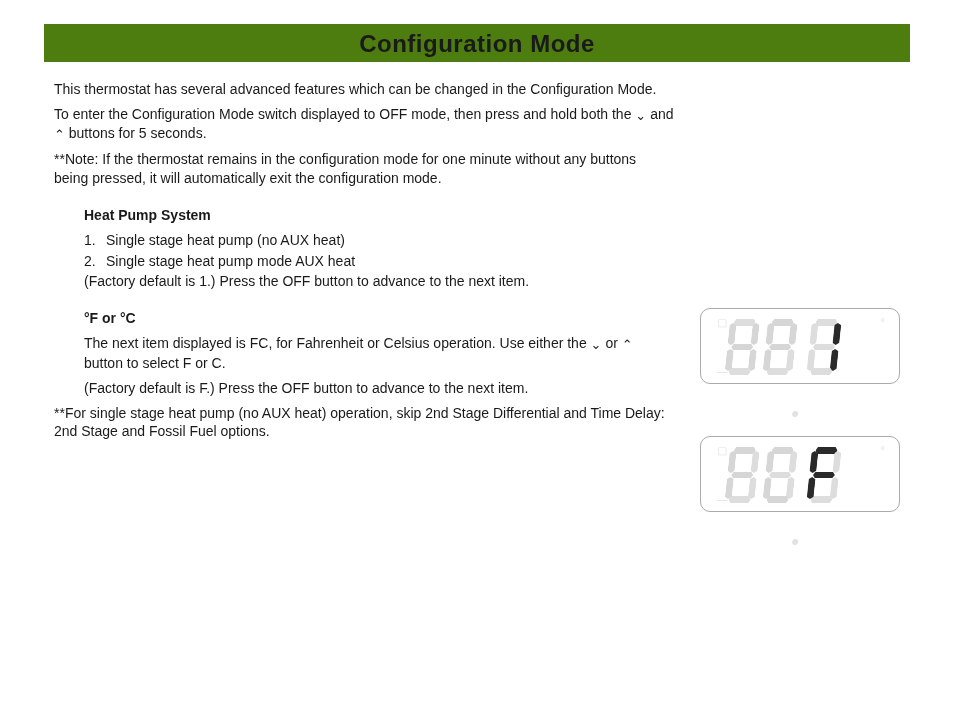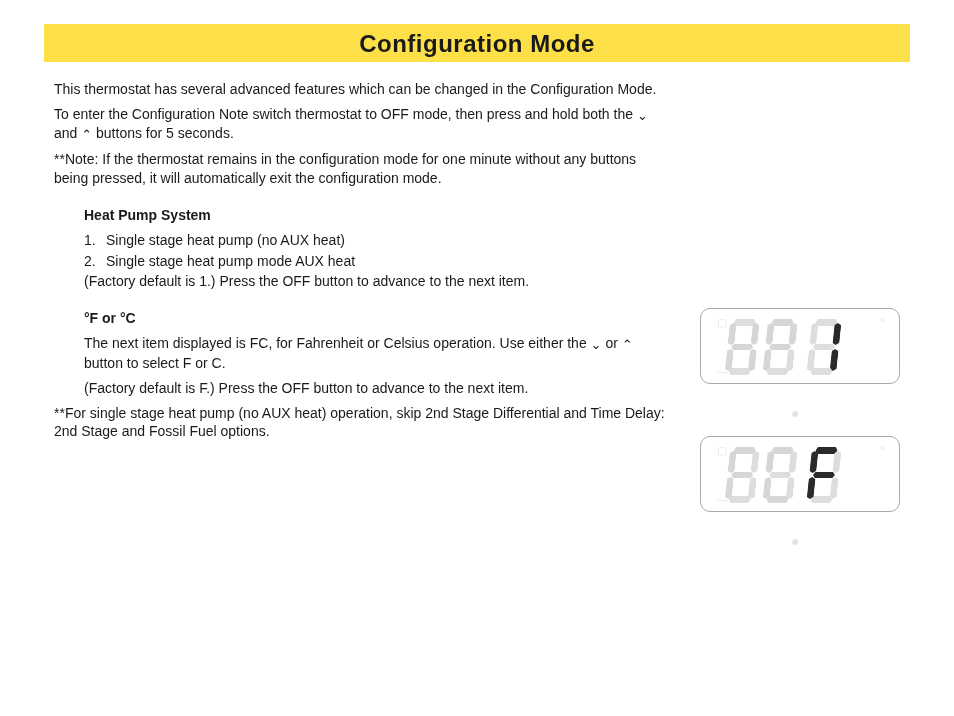--- a/index.html
+++ b/index.html
@@ -14,21 +14,21 @@
     line-height: 1.35;
   }
   .page {
     position: relative;
     padding: 24px 44px 0 44px;
     box-sizing: border-box;
     width: 100%;
     height: 100%;
   }
   .title-bar {
-    background: #fde047;
+    background: #4d7c0f;
     text-align: center;
     padding: 4px 0 2px 0;
     margin-bottom: 20px;
   }
   .title-bar h1 {
     margin: 0;
     font-size: 24px;
     font-weight: 700;
     letter-spacing: 0.5px;
   }
@@ -153,21 +153,21 @@
 
 <div class="page">
   <div class="title-bar">
     <h1>Configuration Mode</h1>
   </div>
 
   <div class="copy">
     <p>This thermostat has several advanced features which can be changed in the Configuration Mode.</p>
 
     <p>
-      <span>To enter the Configuration Note switch thermostat to OFF mode, then press and hold both the </span>
+      <span>To enter the Configuration Mode switch displayed to OFF mode, then press and hold both the </span>
       <span class="arrow-down">⌄</span>
       <span> and </span>
       <span class="arrow-up">⌃</span>
       <span> buttons for 5 seconds.</span>
     </p>
 
     <p class="note-top">**Note: If the thermostat remains in the configuration mode for one minute without any buttons being pressed, it will automatically exit the configuration mode.</p>
 
     <div class="section">
       <p>

